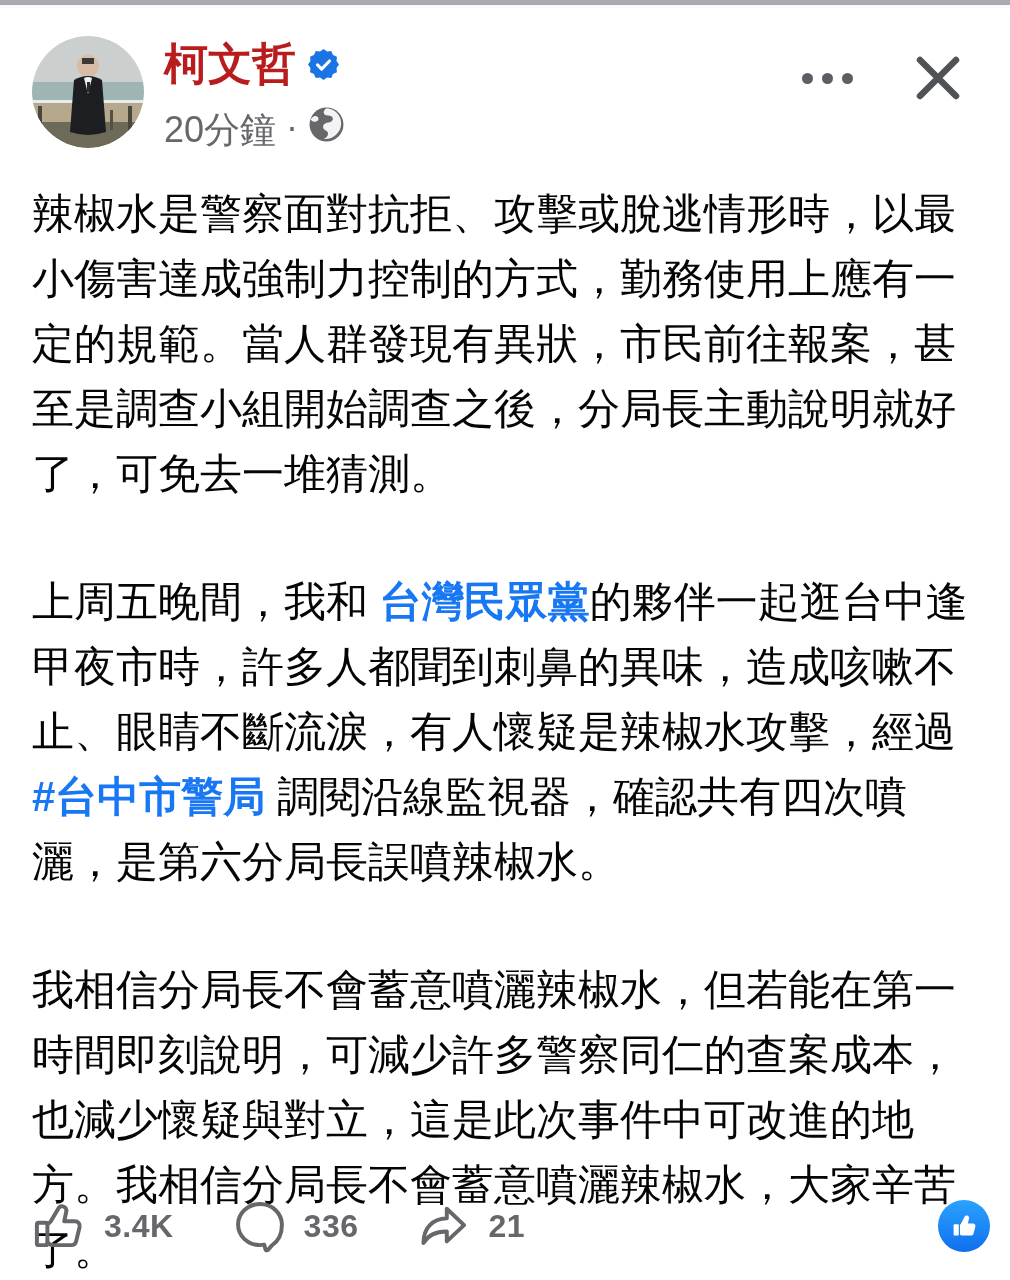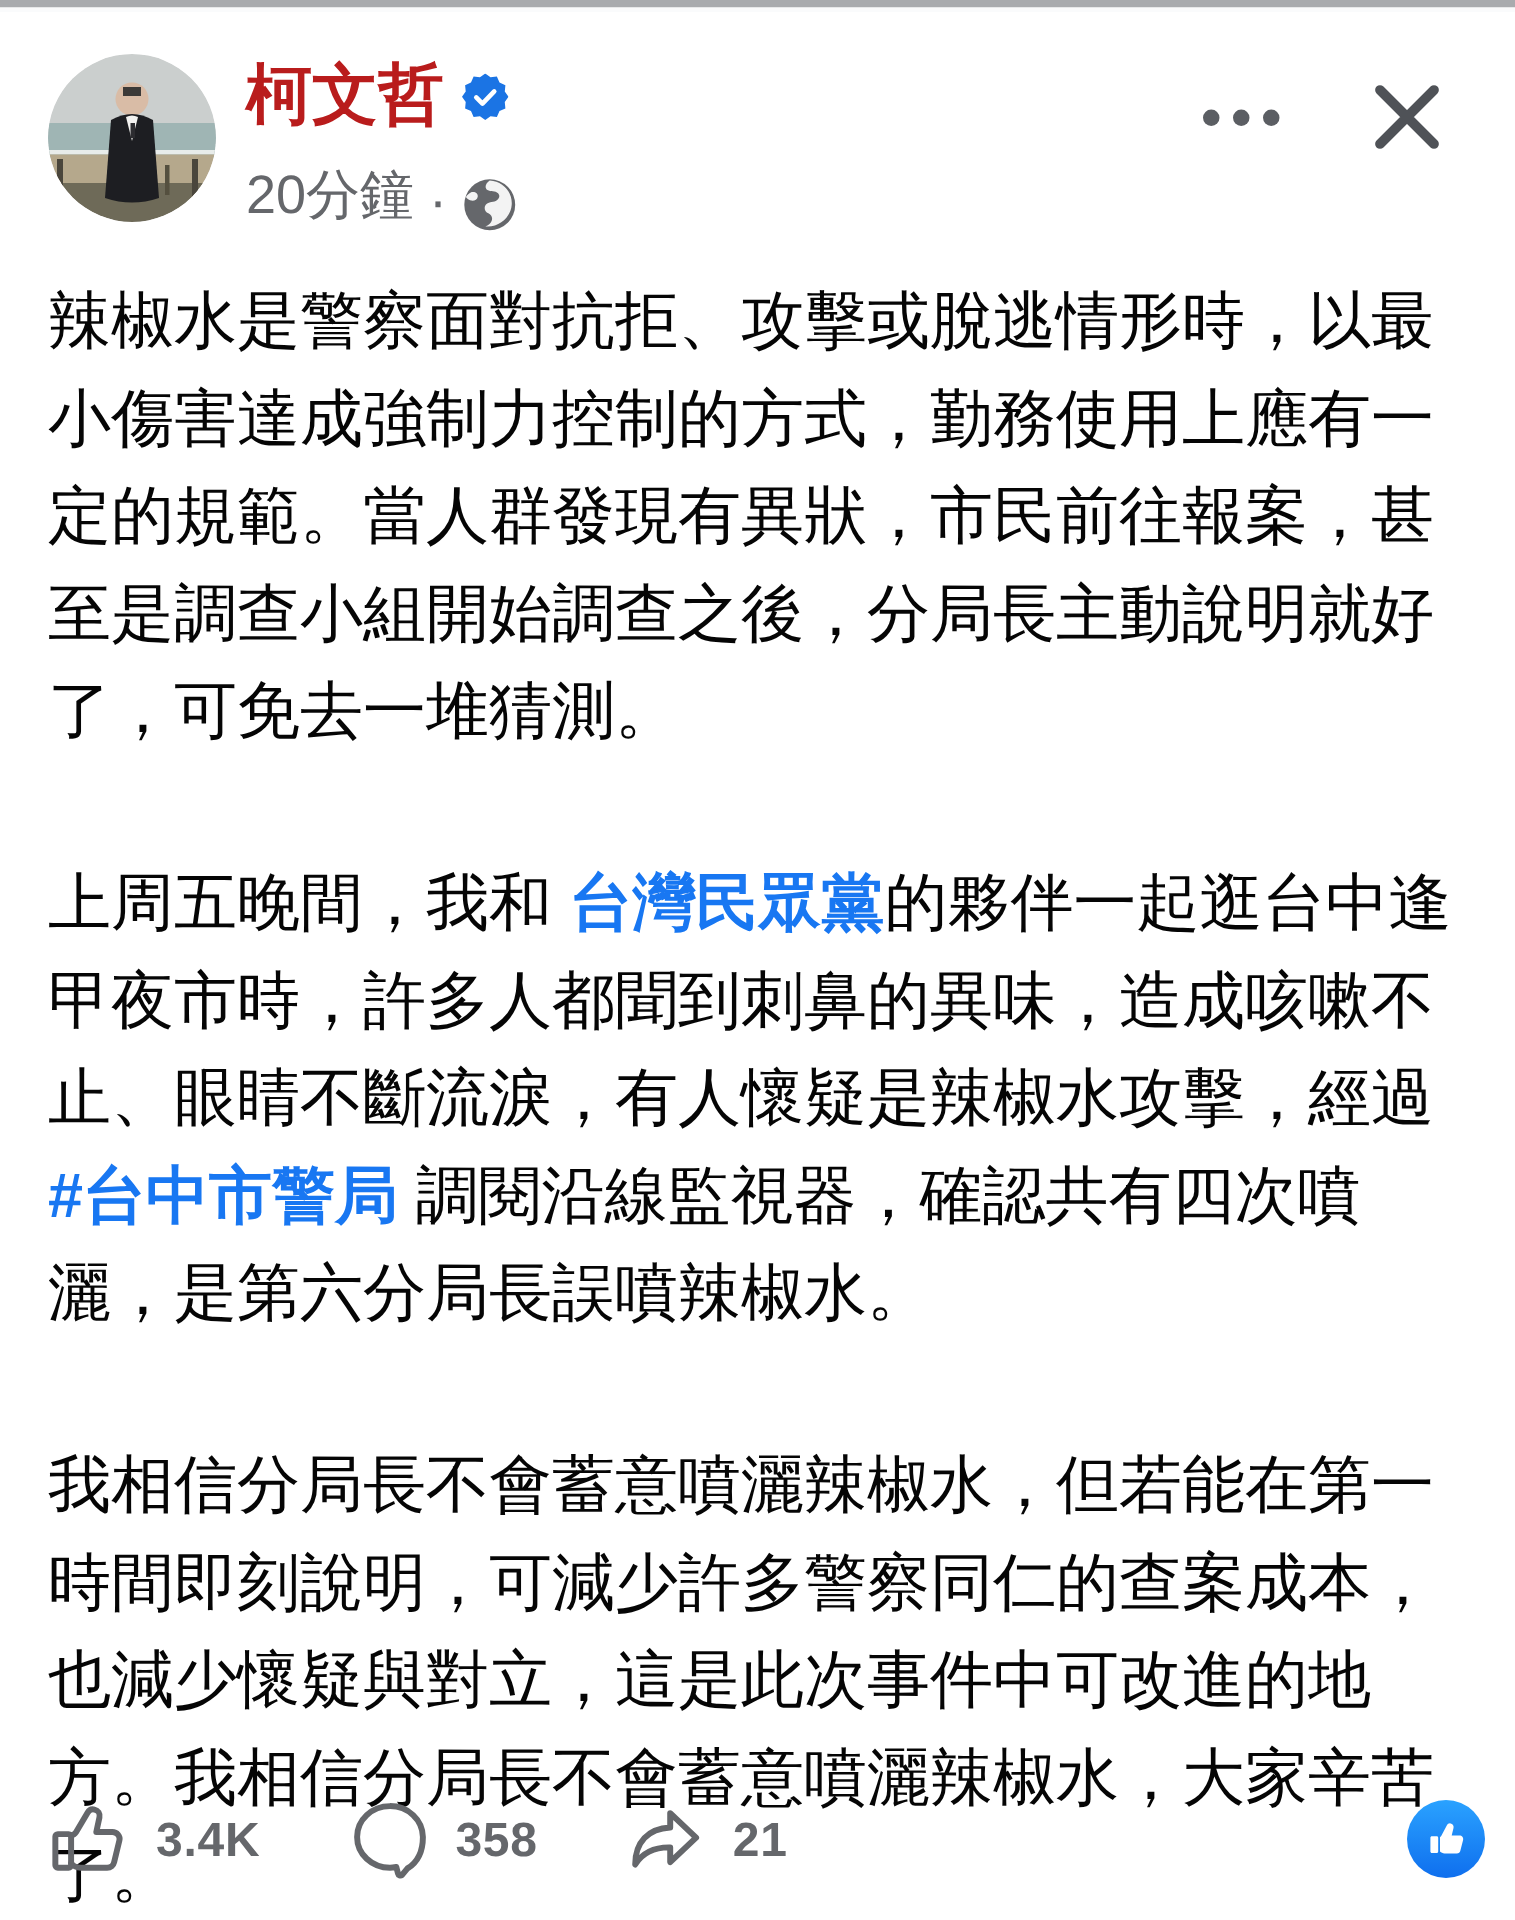--- a/index.html
+++ b/index.html
@@ -21,21 +21,21 @@
   .avatar-wrap {
     width: 112px; height: 112px; border-radius: 50%;
     overflow: hidden; flex: 0 0 auto;
     box-shadow: 0 0 0 1px rgba(0,0,0,.08) inset;
   }
   .avatar-wrap svg { display: block; }
   .header-meta { margin-left: 20px; padding-top: 4px; }
   .author-row { display: flex; align-items: center; }
   .author-name { font-size: 44px; font-weight: 700; color: #b91c1c; line-height: 1.1; }
   .verified { width: 31px; height: 31px; margin-left: 12px; }
-  .time-row { display: flex; align-items: flex-end; margin-top: 18px; color: #65676b; font-size: 36px; }
+  .time-row { display: flex; align-items: flex-start; margin-top: 18px; color: #65676b; font-size: 36px; }
   .time-sep { margin: 0 10px; }
   .globe { width: 37px; height: 37px; }
 
   .header-controls { position: absolute; right: 0; top: 10px; display: flex; align-items: center; }
   .more-btn { width: 70px; height: 60px; display: flex; align-items: center; justify-content: center; cursor: pointer; }
   .more-btn .dot { width: 11px; height: 11px; border-radius: 50%; background: #5b5e63; margin: 0 4.5px; }
   .close-btn { width: 80px; height: 64px; margin-left: 36px; display: flex; align-items: center; justify-content: center; cursor: pointer; }
 
   
   .post-body { margin-top: 26px; }
@@ -146,21 +146,21 @@
       <path d="M2.8 10.6h3.1c.4 0 .7.3.7.7v8.2c0 .4-.3.7-.7.7H2.8c-.4 0-.7-.3-.7-.7v-8.2c0-.4.3-.7.7-.7z" fill="none" stroke="#65676b" stroke-width="1.7" stroke-linejoin="round"></path>
       <path d="M6.6 18.9c.7 1 1.6 1.3 2.8 1.3h7.5c1 0 1.8-.7 2-1.6l1.5-6.2c.3-1.2-.7-2.4-2-2.4h-4.6l.9-4.2c.2-1-.4-2-1.4-2.2-.8-.2-1.6.2-2 .9l-3.3 5.6c-.3.5-.8.8-1.4.8" fill="none" stroke="#65676b" stroke-width="1.7" stroke-linecap="round" stroke-linejoin="round"></path>
     </svg>
     <span class="stat-count">3.4K</span>
   </div>
 
   <div class="stat-group">
     <svg class="stat-icon" viewBox="0 0 24 24">
       <path d="M12 2.6c-5.2 0-9.4 3.9-9.4 8.8 0 4.9 4.2 8.8 9.4 8.8.6 0 1.2-.1 1.8-.2l.5 1.9c.1.5.7.7 1.1.4l1.6-1.9c2.6-1.6 4.4-4.2 4.4-9-.1-4.9-4.2-8.8-9.4-8.8z" fill="none" stroke="#65676b" stroke-width="1.7" stroke-linejoin="round"></path>
     </svg>
-    <span class="stat-count">358</span>
+    <span class="stat-count">336</span>
   </div>
 
   <div class="stat-group">
     <svg class="stat-icon" viewBox="0 0 24 24">
       <path d="M13.2 4.6 L20.6 11.6 L13.2 18.6 L13.2 14.4 C7.9 14.3 5 16.4 3.2 19.3 C3.2 12.9 6.9 9 13.2 8.7 Z" fill="none" stroke="#65676b" stroke-width="1.7" stroke-linecap="round" stroke-linejoin="round"></path>
     </svg>
     <span class="stat-count">21</span>
   </div>
 
   <div class="like-badge">

